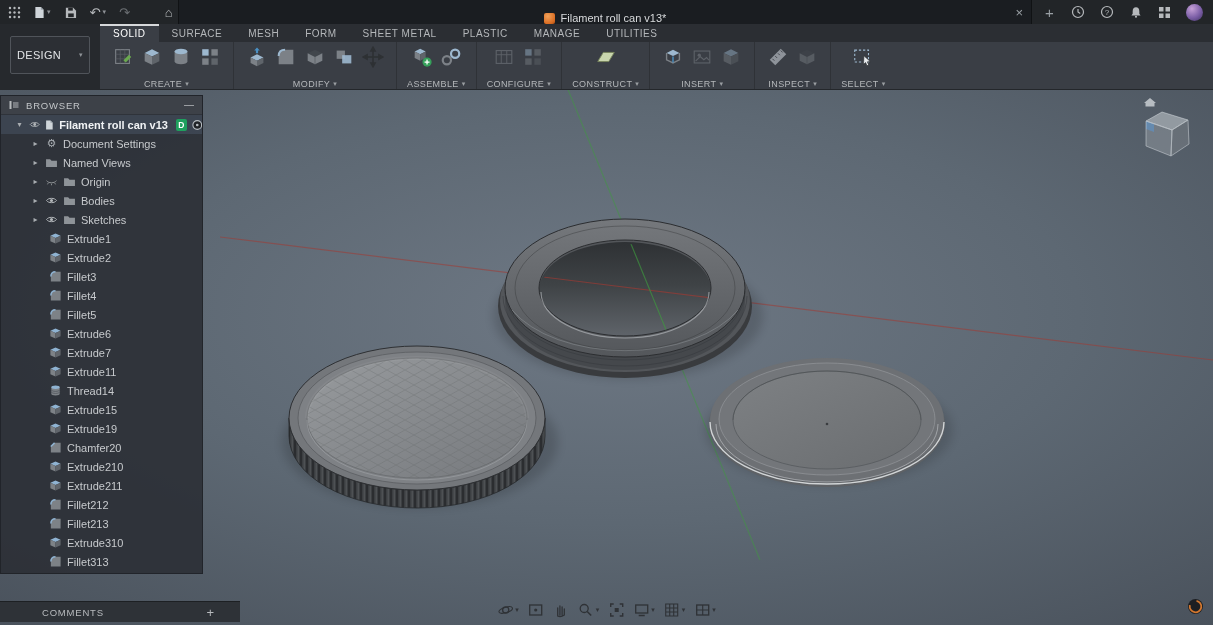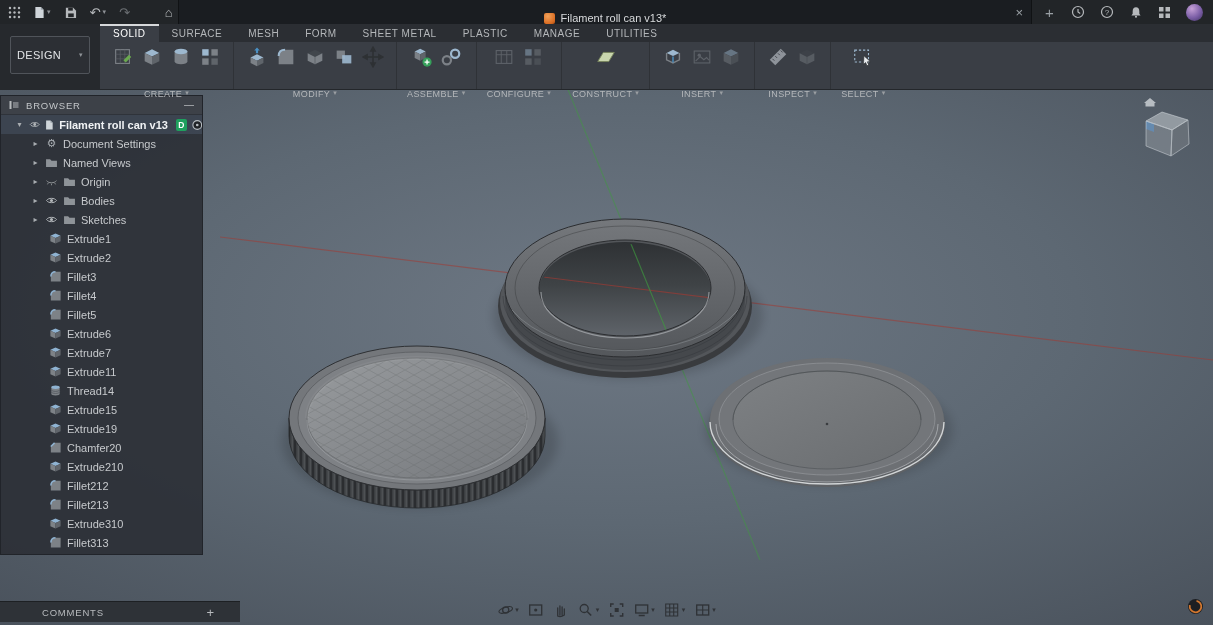--- a/index.html
+++ b/index.html
@@ -39,22 +39,22 @@
   .tab { padding:0 13px; display:flex; align-items:center; font-size:10px; letter-spacing:.5px; color:#b4b7ba; }
   .tab.active { background:#3a3e45; color:#ffffff; box-shadow:inset 0 2px 0 #d7d9db; }
   .toolbar { position:absolute; top:42px; left:100px; right:0; height:48px; background:#3a3e45;
              display:flex; border-bottom:1px solid #24272b; z-index:25; }
   .tool-group { display:flex; flex-direction:column; align-items:center; justify-content:flex-start;
                 padding:2px 10px 0; border-right:1px solid #2f3237; }
   .tool-icons { display:flex; align-items:center; gap:3px; height:31px; }
   .ti { width:26px; height:26px; display:flex; align-items:center; justify-content:center; border-radius:2px; }
   .ti svg { width:22px; height:22px; display:block; }
   .ti.dis { opacity:.45; }
-  .group-label { display:flex; gap:3px; font-size:9px; letter-spacing:.4px;
-                 color:#b4b7ba; margin-top:19px; }
+  .group-label { display:flex; align-items:center; gap:3px; font-size:9px; letter-spacing:.4px;
+                 color:#b4b7ba; margin-top:9px; }
   .gc { font-size:7px; color:#9a9ea2; }
 
   
   .viewport { position:absolute; top:90px; left:0; width:1213px; height:535px; overflow:hidden; }
   .scene { position:absolute; top:0; left:0; }
   .navbar { position:absolute; left:50%; transform:translateX(-50%); bottom:7px; display:flex;
             align-items:center; gap:9px; z-index:10; }
   .nv { display:flex; align-items:center; gap:2px; }
   .nv svg { display:block; }
   .nv .tinycaret { color:#2f3236; }
@@ -790,20 +790,26 @@
         <span class="lbl">Chamfer20</span>
       </div>
       <div class="row feat">
         <svg width="13" height="13" viewBox="0 0 14 14">
             <use href="#i-extrude"></use>
           </svg>
         <span class="lbl">Extrude210</span>
       </div>
       <div class="row feat">
         <svg width="13" height="13" viewBox="0 0 14 14">
+            <use href="#i-extrude"></use>
+          </svg>
+        <span class="lbl">Extrude211</span>
+      </div>
+      <div class="row feat">
+        <svg width="13" height="13" viewBox="0 0 14 14">
             <use href="#i-fillet"></use>
           </svg>
         <span class="lbl">Fillet212</span>
       </div>
       <div class="row feat">
         <svg width="13" height="13" viewBox="0 0 14 14">
             <use href="#i-fillet"></use>
           </svg>
         <span class="lbl">Fillet213</span>
       </div>

